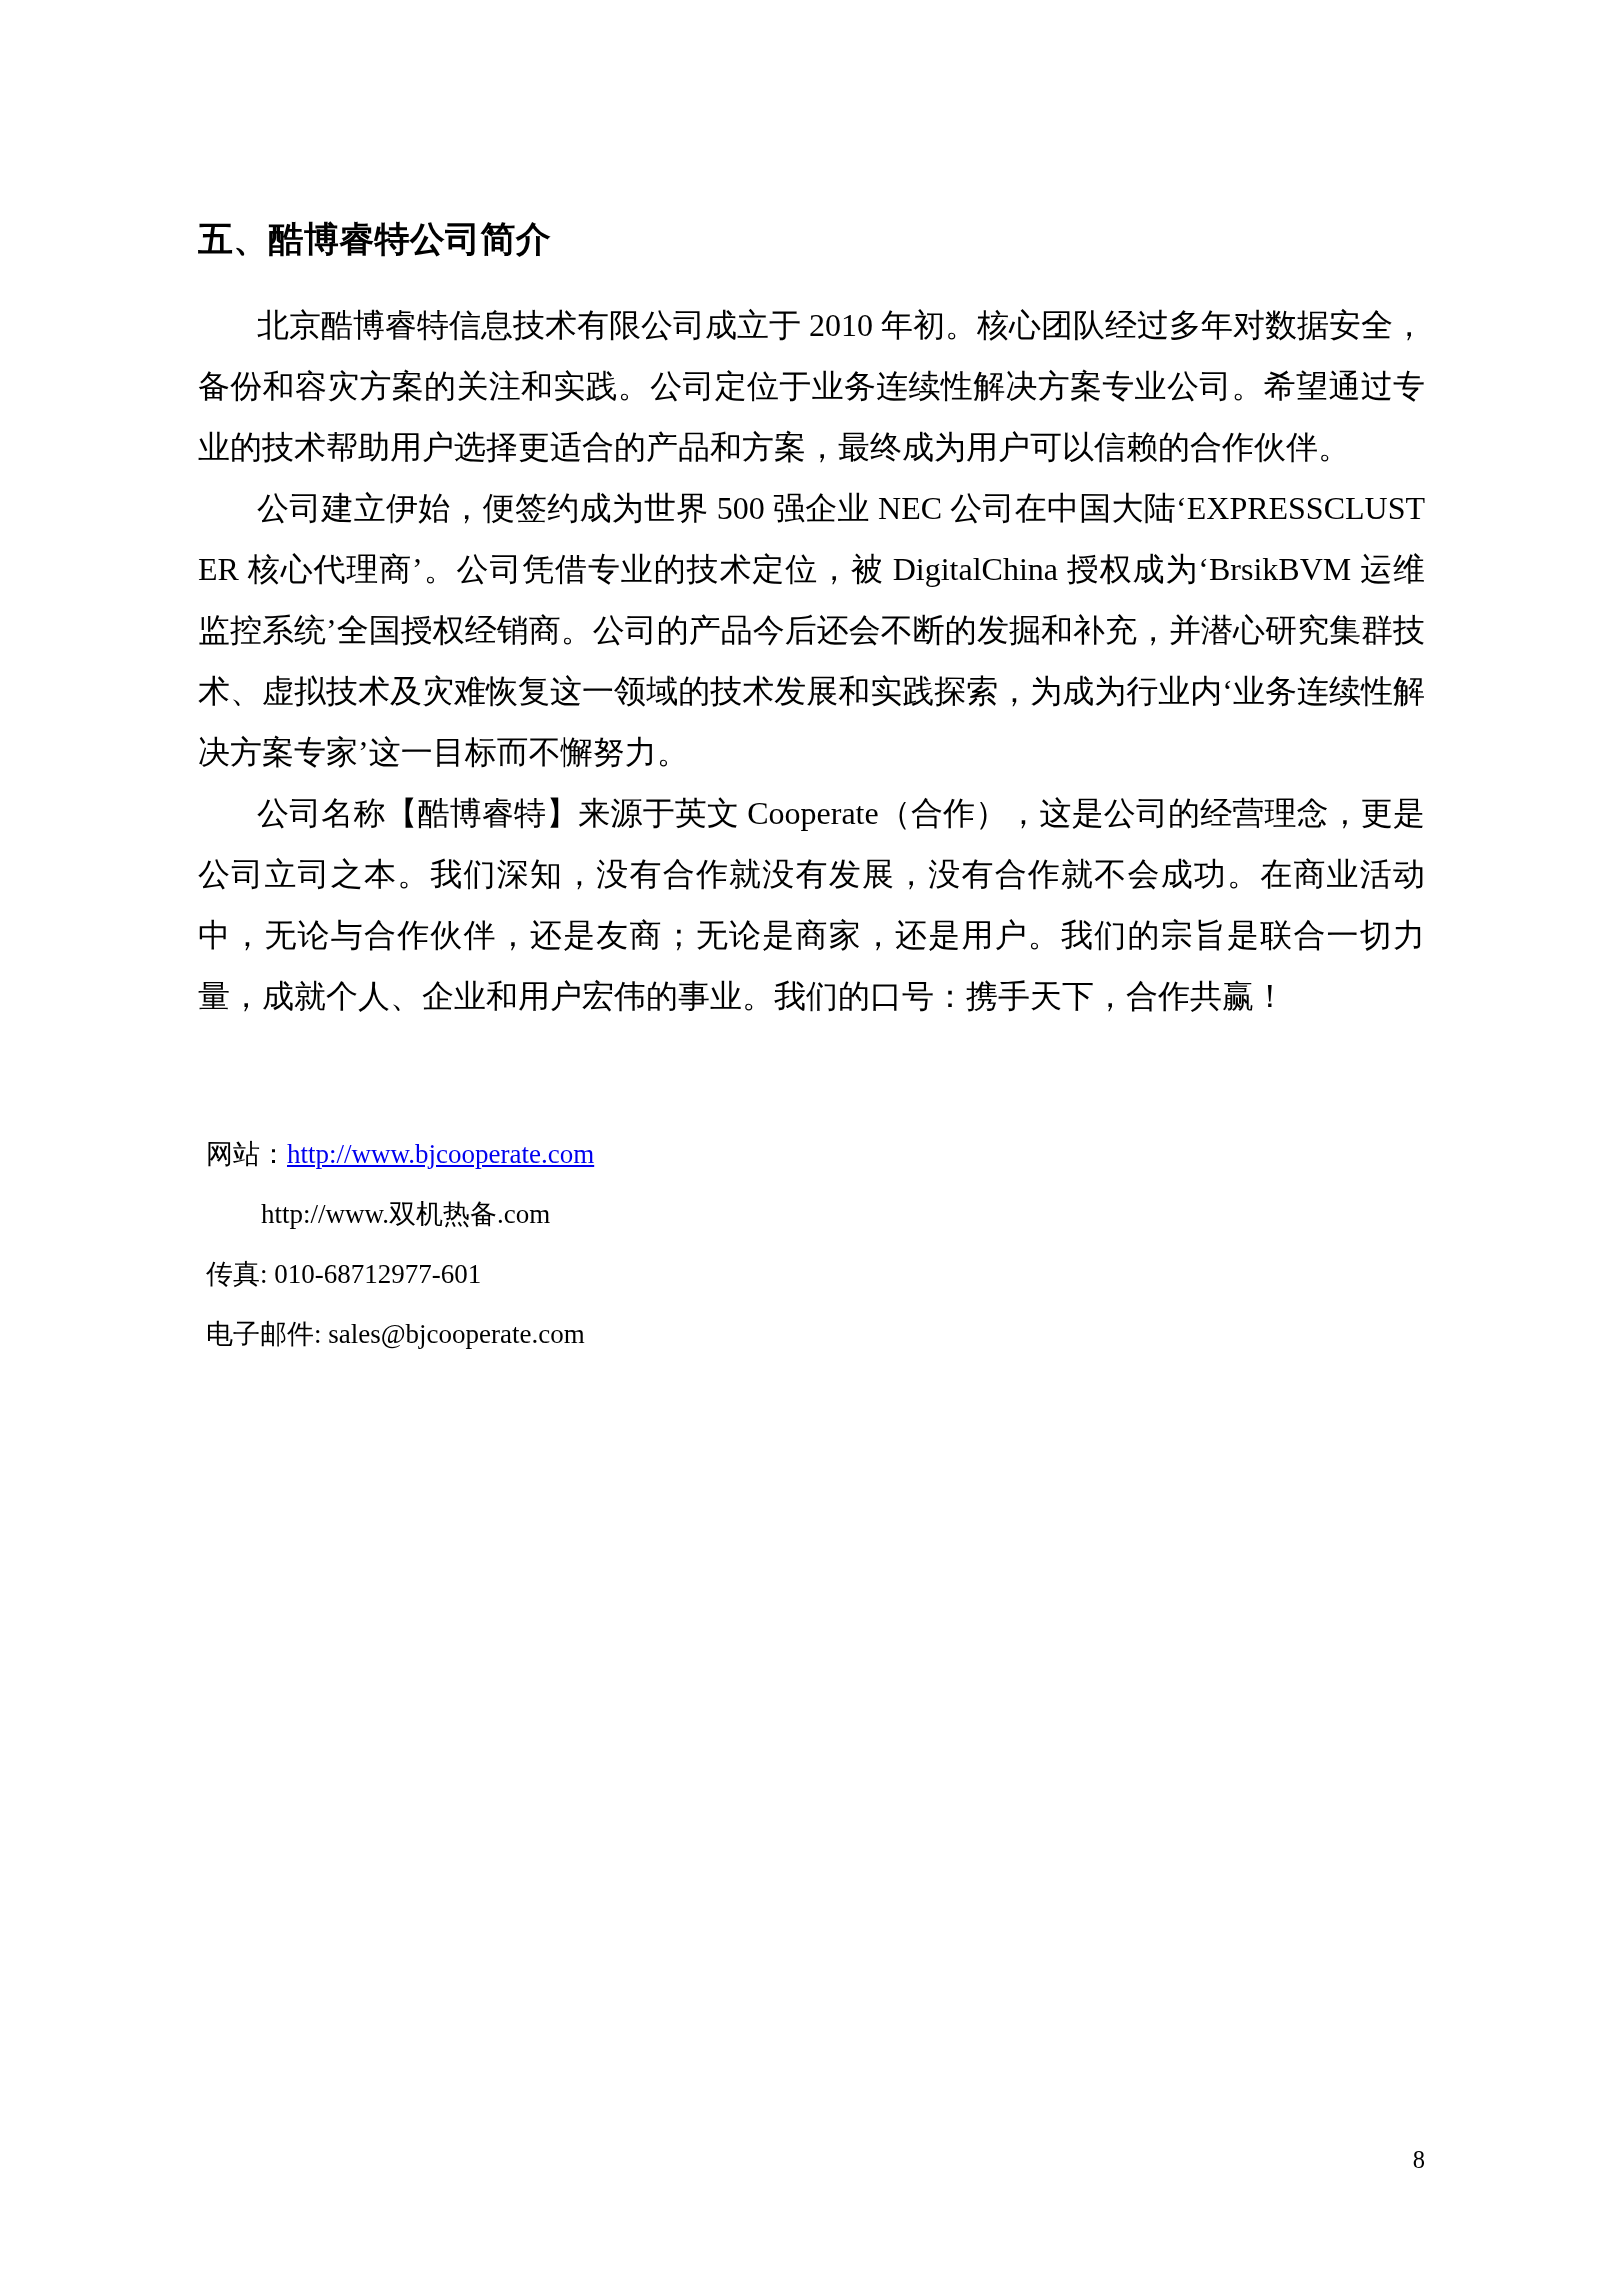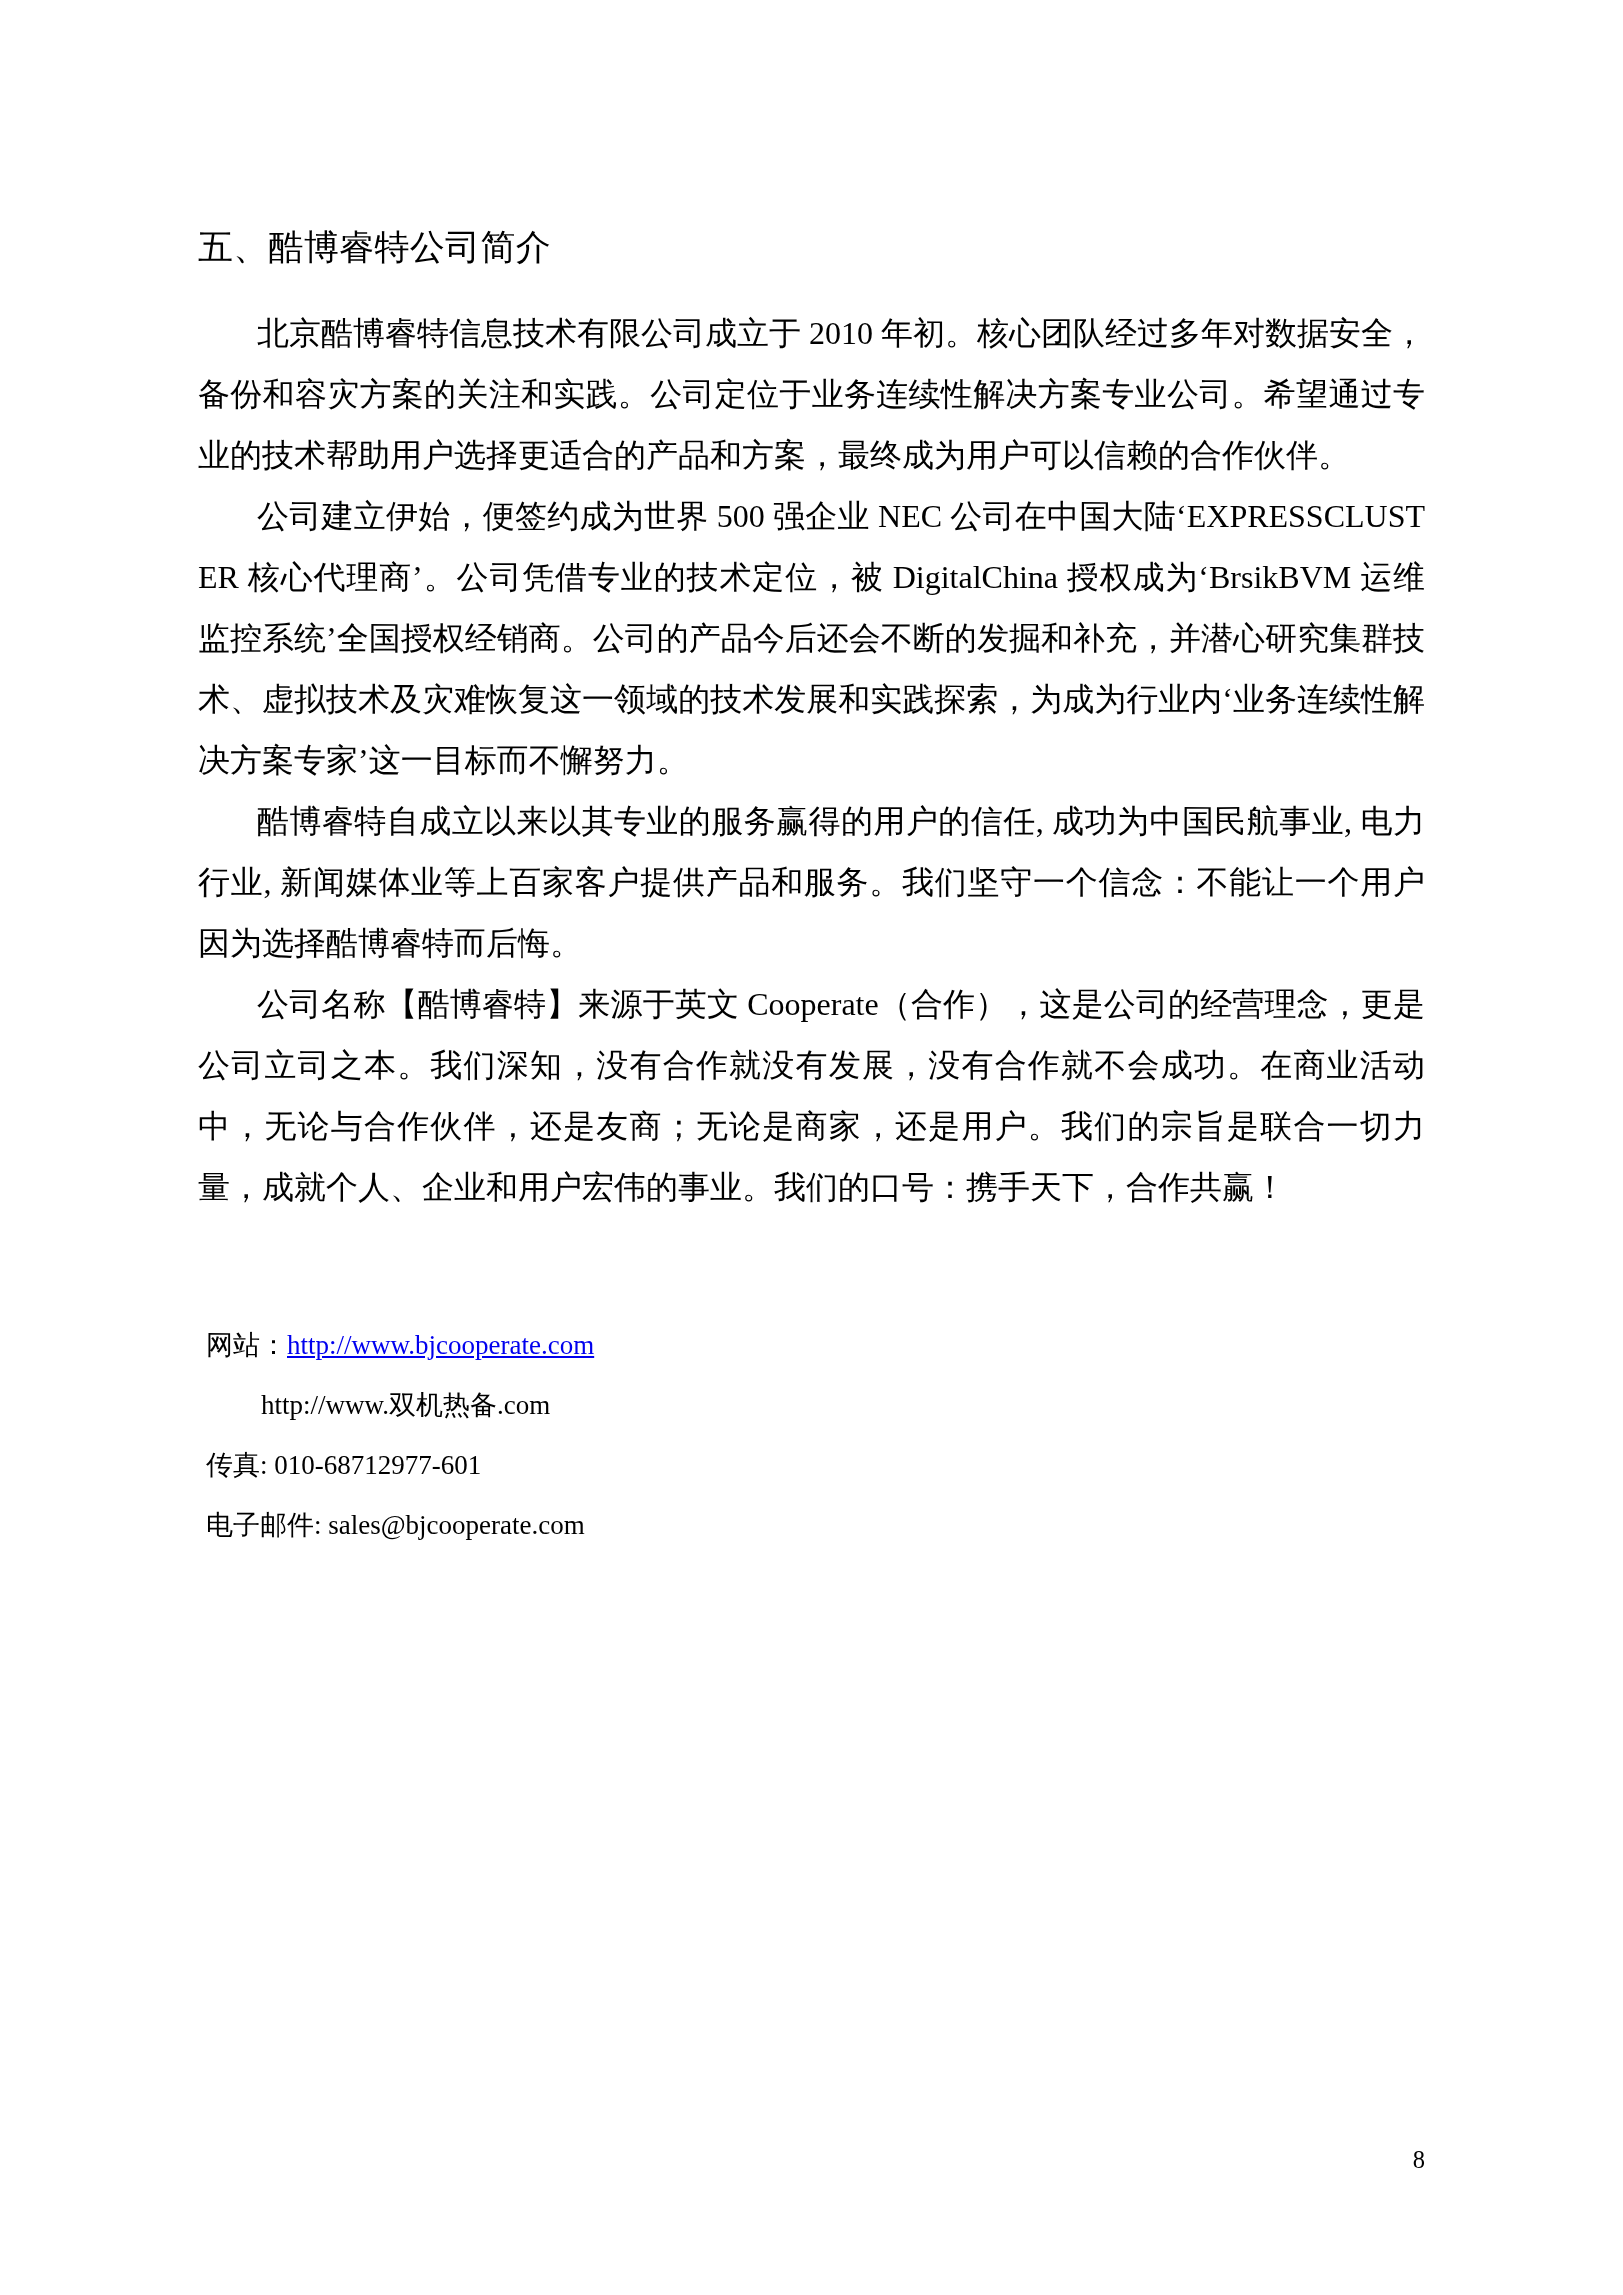--- a/index.html
+++ b/index.html
@@ -20,24 +20,24 @@
 
   .doc-body {
     position: absolute;
     left: 198px;
     top: 218px;
     width: 1227px;
   }
 
   .section-heading {
     font-size: 35px;
-    font-weight: normal;
+    font-weight: bold;
     line-height: 1.25;
     letter-spacing: 0.3px;
-    margin: 8px 0 33px 0;
+    margin: 0 0 33px 0;
     text-align: left;
   }
 
   .para {
     font-size: 32px;
     line-height: 61px;
     text-align: justify;
     text-justify: inter-ideograph;
     text-indent: 59px;
     margin: 0;
@@ -86,21 +86,20 @@
 <div class="page">
 
   <div class="doc-body">
 
     <h1 class="section-heading">五、酷博睿特公司简介</h1>
 
     <p class="para">北京酷博睿特信息技术有限公司成立于 2010 年初。核心团队经过多年对数据安全，备份和容灾方案的关注和实践。公司定位于业务连续性解决方案专业公司。希望通过专业的技术帮助用户选择更适合的产品和方案，最终成为用户可以信赖的合作伙伴。</p>
 
     <p class="para">公司建立伊始，便签约成为世界 500 强企业 NEC 公司在中国大陆‘EXPRESSCLUSTER 核心代理商’。公司凭借专业的技术定位，被 DigitalChina 授权成为‘BrsikBVM 运维监控系统’全国授权经销商。公司的产品今后还会不断的发掘和补充，并潜心研究集群技术、虚拟技术及灾难恢复这一领域的技术发展和实践探索，为成为行业内‘业务连续性解决方案专家’这一目标而不懈努力。</p>
 
-    <p class="para">酷博睿特自成立以来以其专业的服务赢得的用户的信任, 成功为中国民航事业, 电力行业, 新闻媒体业等上百家客户提供产品和服务。我们坚守一个信念：不能让一个用户因为选择酷博睿特而后悔。</p>
 
     <p class="para">公司名称【酷博睿特】来源于英文 Cooperate（合作），这是公司的经营理念，更是公司立司之本。我们深知，没有合作就没有发展，没有合作就不会成功。在商业活动中，无论与合作伙伴，还是友商；无论是商家，还是用户。我们的宗旨是联合一切力量，成就个人、企业和用户宏伟的事业。我们的口号：携手天下，合作共赢！</p>
 
     <div class="contact-block">
 
       <p class="contact-line"><span>网站：</span><span class="contact-link">http://www.bjcooperate.com</span></p>
 
       <p class="contact-line indent-1">http://www.双机热备.com</p>
 
 

